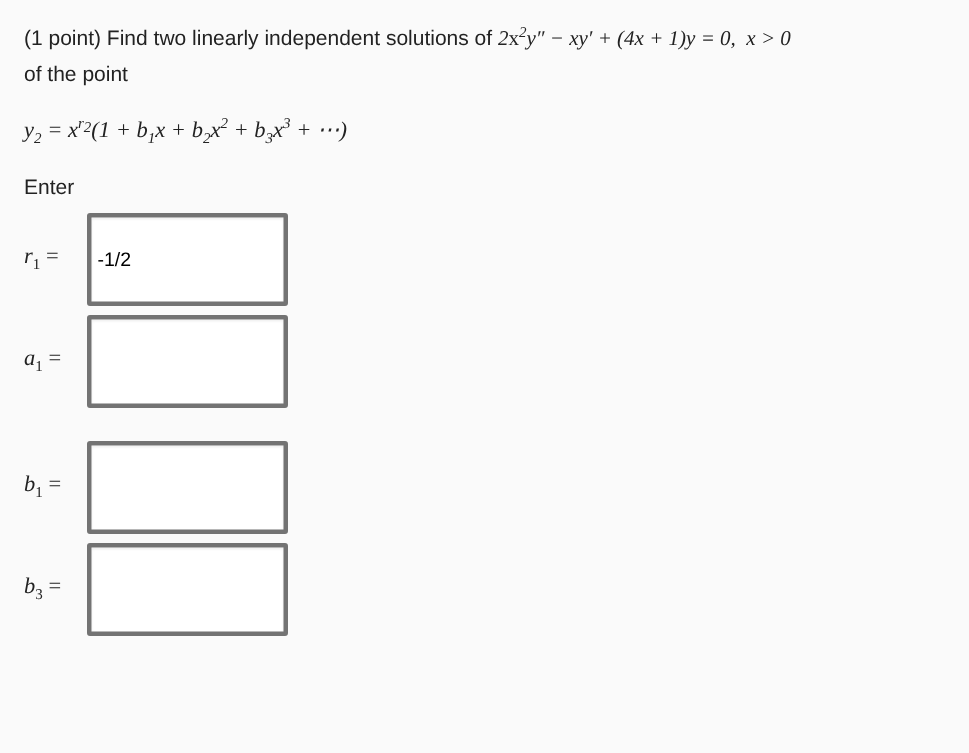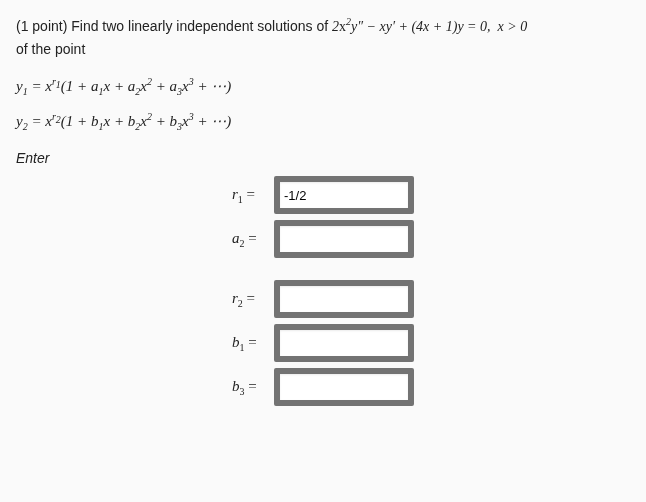--- a/index.html
+++ b/index.html
@@ -41,87 +41,78 @@
   .entry-group {
     margin-top: 8px;
   }
   .entry-group.group2 {
     margin-top: 22px;
   }
   .row {
     display: flex;
     align-items: center;
     margin: 6px 0;
-    justify-content: center;
   }
   .label {
     width: 42px;
     font-family: "Times New Roman", serif;
     font-style: italic;
     font-size: 15px;
     text-align: left;
   }
   .label .sub { font-style: normal; }
   .eq {
     font-family: "Times New Roman", serif;
     font-style: normal;
     margin-right: 6px;
   }
   input[type=text] {
     width: 120px;
     height: 20px;
-    border: 6px solid #737373;
-    padding: 3px 4px;
+    border: 3px solid #737373;
+    padding: 18px 4px;
     font-size: 13px;
     font-family: Arial, sans-serif;
     box-shadow: inset 0 1px 2px rgba(0,0,0,0.08);
     border-radius: 2px;
   }
   .enter {
     margin: 18px 0 10px 0;
-    font-style: italic;
   }
 </style>
 </head>
 <body>
 
 <div class="page">
 
   <div class="problem-text">
     <span>(1 point)</span><span> Find two linearly independent solutions of </span><span class="math">2<span class="mathup">x</span><span class="sup">2</span>y″ − xy′ + (4x + 1)y = 0,&nbsp; x &gt; 0</span><br>
     <span>of the point</span>
   </div>
 
-  <div class="eqline">
-    y<span class="sub">1</span> = x<span class="sup">r<span class="sub">1</span></span>(1 + a<span class="sub">1</span>x + a<span class="sub">2</span>x<span class="sup">2</span> + a<span class="sub">3</span>x<span class="sup">3</span> + ⋯)
-  </div>
 
   <div class="eqline">
     y<span class="sub">2</span> = x<span class="sup">r<span class="sub">2</span></span>(1 + b<span class="sub">1</span>x + b<span class="sub">2</span>x<span class="sup">2</span> + b<span class="sub">3</span>x<span class="sup">3</span> + ⋯)
   </div>
 
 
   <div class="enter">Enter</div>
 
   <div class="entry-group">
     <div class="row">
       <span class="label">r<span class="sub">1</span> <span class="eq">=</span></span>
       <input type="text" value="-1/2" style="">
     </div>
     <div class="row">
-      <span class="label">a<span class="sub">2</span> <span class="eq">=</span></span>
+      <span class="label">a<span class="sub">1</span> <span class="eq">=</span></span>
       <input type="text" value="" style="">
     </div>
   </div>
 
   <div class="entry-group group2">
-    <div class="row">
-      <span class="label">r<span class="sub">2</span> <span class="eq">=</span></span>
-      <input type="text" value="" style="">
-    </div>
     <div class="row">
       <span class="label">b<span class="sub">1</span> <span class="eq">=</span></span>
       <input type="text" value="" style="">
     </div>
     <div class="row">
       <span class="label">b<span class="sub">3</span> <span class="eq">=</span></span>
       <input type="text" value="" style="">
     </div>
   </div>
 

